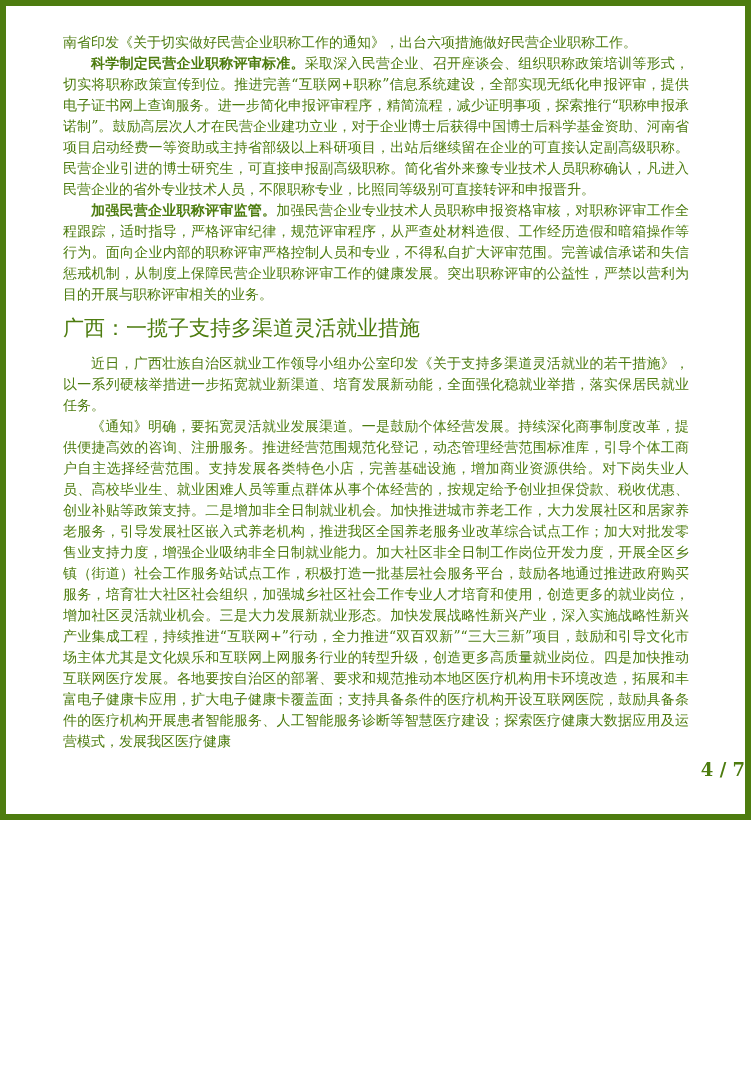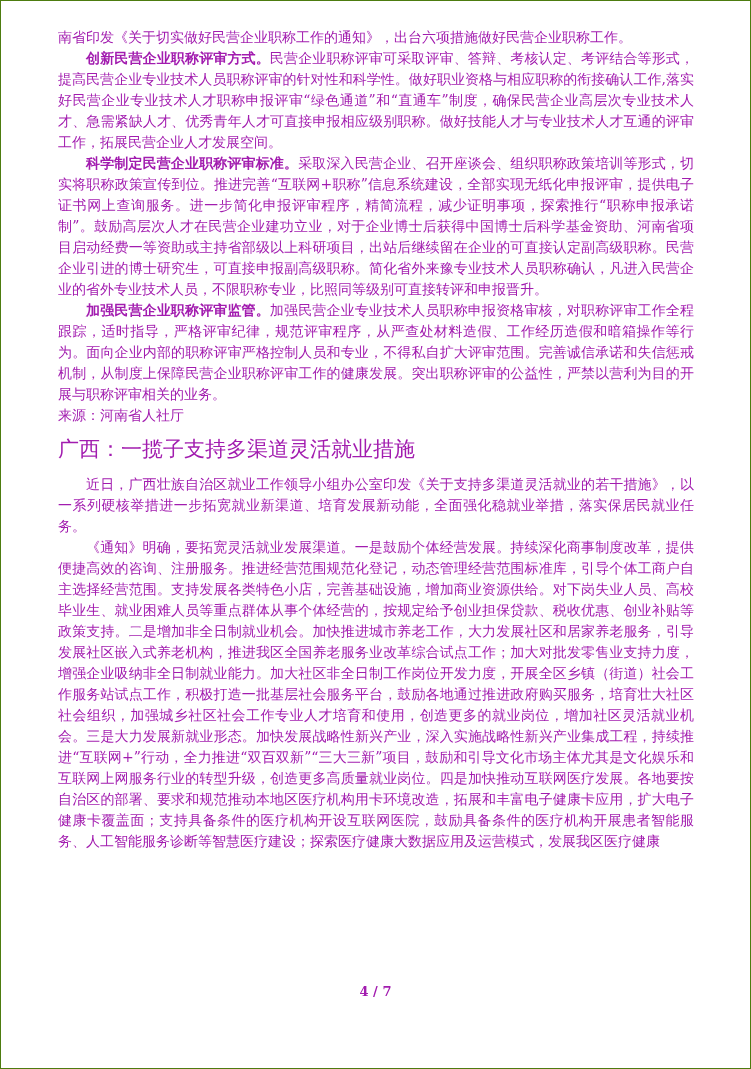--- a/index.html
+++ b/index.html
@@ -3,30 +3,30 @@
 <meta charset="utf-8">
 <style>
   html, body {
     margin: 0;
     padding: 0;
     background: #ffffff;
   }
   .page {
     position: relative;
     width: 751px;
-    height: 1069px;
+    height: 820px;
     box-sizing: border-box;
     margin: 0 auto;
     padding: 26px 56px 0 57px;
     background: #ffffff;
-    border: 1px solid #4d7c0f;
+    border: 6px solid #4d7c0f;
     font-family: "DejaVu Serif", "Liberation Serif", serif;
     font-size: 14px;
     line-height: 21px;
-    color: #a21caf;
+    color: #4d7c0f;
     overflow: hidden;
   }
   .page p {
     margin: 0;
     text-align: justify;
   }
   .indent { text-indent: 2em; }
   .lead { font-weight: bold; }
   .source-line {
     text-align: right;
@@ -38,41 +38,39 @@
     line-height: 28px;
     font-weight: normal;
     text-align: left;
     font-family: "DejaVu Serif", "Liberation Serif", serif;
   }
   .bold-run { font-weight: normal; }
   .page-footer {
     position: absolute;
     left: 0;
     right: 0;
-    bottom: 68px;
-    text-align: center;
+    bottom: 36px;
+    text-align: right;
     font-weight: bold;
-    font-size: 13px;
+    font-size: 18px;
     line-height: 16px;
   }
 </style>
 </head>
 <body>
 
 <div class="page">
 
   <p>南省印发《关于切实做好民营企业职称工作的通知》，出台六项措施做好民营企业职称工作。</p>
 
   <div id="henan-measures">
-      <p class="indent"><b class="lead">创新民营企业职称评审方式。</b><span>民营企业职称评审可采取评审、答辩、考核认定、考评结合等形式，提高民营企业专业技术人员职称评审的针对性和科学性。做好职业资格与相应职称的衔接确认工作,落实好民营企业专业技术人才职称申报评审“绿色通道”和“直通车”制度，确保民营企业高层次专业技术人才、急需紧缺人才、优秀青年人才可直接申报相应级别职称。做好技能人才与专业技术人才互通的评审工作，拓展民营企业人才发展空间。</span></p>
       <p class="indent"><b class="lead">科学制定民营企业职称评审标准。</b><span>采取深入民营企业、召开座谈会、组织职称政策培训等形式，切实将职称政策宣传到位。推进完善“互联网+职称”信息系统建设，全部实现无纸化申报评审，提供电子证书网上查询服务。进一步简化申报评审程序，精简流程，减少证明事项，探索推行“职称申报承诺制”。鼓励高层次人才在民营企业建功立业，对于企业博士后获得中国博士后科学基金资助、河南省项目启动经费一等资助或主持省部级以上科研项目，出站后继续留在企业的可直接认定副高级职称。民营企业引进的博士研究生，可直接申报副高级职称。简化省外来豫专业技术人员职称确认，凡进入民营企业的省外专业技术人员，不限职称专业，比照同等级别可直接转评和申报晋升。</span></p>
       <p class="indent"><b class="lead">加强民营企业职称评审监管。</b><span>加强民营企业专业技术人员职称申报资格审核，对职称评审工作全程跟踪，适时指导，严格评审纪律，规范评审程序，从严查处材料造假、工作经历造假和暗箱操作等行为。面向企业内部的职称评审严格控制人员和专业，不得私自扩大评审范围。完善诚信承诺和失信惩戒机制，从制度上保障民营企业职称评审工作的健康发展。突出职称评审的公益性，严禁以营利为目的开展与职称评审相关的业务。</span></p>
     </div>
 
-  <p class="source-line">来源：河南省人社厅</p>
 
   <h1 class="section-heading">广西：一揽子支持多渠道灵活就业措施</h1>
 
   <p class="indent">近日，广西壮族自治区就业工作领导小组办公室印发《关于支持多渠道灵活就业的若干措施》，以一系列硬核举措进一步拓宽就业新渠道、培育发展新动能，全面强化稳就业举措，落实保居民就业任务。</p>
 
   <p class="indent" id="guangxi-runs"><b class="bold-run">《通知》明确</b><span class="text-run">，要拓宽灵活就业发展渠道。</span><b class="bold-run">一是鼓励个体经营发展。</b><span class="text-run">持续深化商事制度改革，提供便捷高效的咨询、注册服务。推进经营范围规范化登记，动态管理经营范围标准库，引导个体工商户自主选择经营范围。支持发展各类特色小店，完善基础设施，增加商业资源供给。对下岗失业人员、高校毕业生、就业困难人员等重点群体从事个体经营的，按规定给予创业担保贷款、税收优惠、创业补贴等政策支持。</span><b class="bold-run">二是增加非全日制就业机会。</b><span class="text-run">加快推进城市养老工作，大力发展社区和居家养老服务，引导发展社区嵌入式养老机构，推进我区全国养老服务业改革综合试点工作；加大对批发零售业支持力度，增强企业吸纳非全日制就业能力。加大社区非全日制工作岗位开发力度，开展全区乡镇（街道）社会工作服务站试点工作，积极打造一批基层社会服务平台，鼓励各地通过推进政府购买服务，培育壮大社区社会组织，加强城乡社区社会工作专业人才培育和使用，创造更多的就业岗位，增加社区灵活就业机会。</span><b class="bold-run">三是大力发展新就业形态。</b><span class="text-run">加快发展战略性新兴产业，深入实施战略性新兴产业集成工程，持续推进“互联网+”行动，全力推进“双百双新”“三大三新”项目，鼓励和引导文化市场主体尤其是文化娱乐和互联网上网服务行业的转型升级，创造更多高质量就业岗位。</span><b class="bold-run">四是加快推动互联网医疗发展。</b><span class="text-run">各地要按自治区的部署、要求和规范推动本地区医疗机构用卡环境改造，拓展和丰富电子健康卡应用，扩大电子健康卡覆盖面；支持具备条件的医疗机构开设互联网医院，鼓励具备条件的医疗机构开展患者智能服务、人工智能服务诊断等智慧医疗建设；探索医疗健康大数据应用及运营模式，发展我区医疗健康</span></p>
 
   <div class="page-footer">4 / 7</div>
 
 </div>

